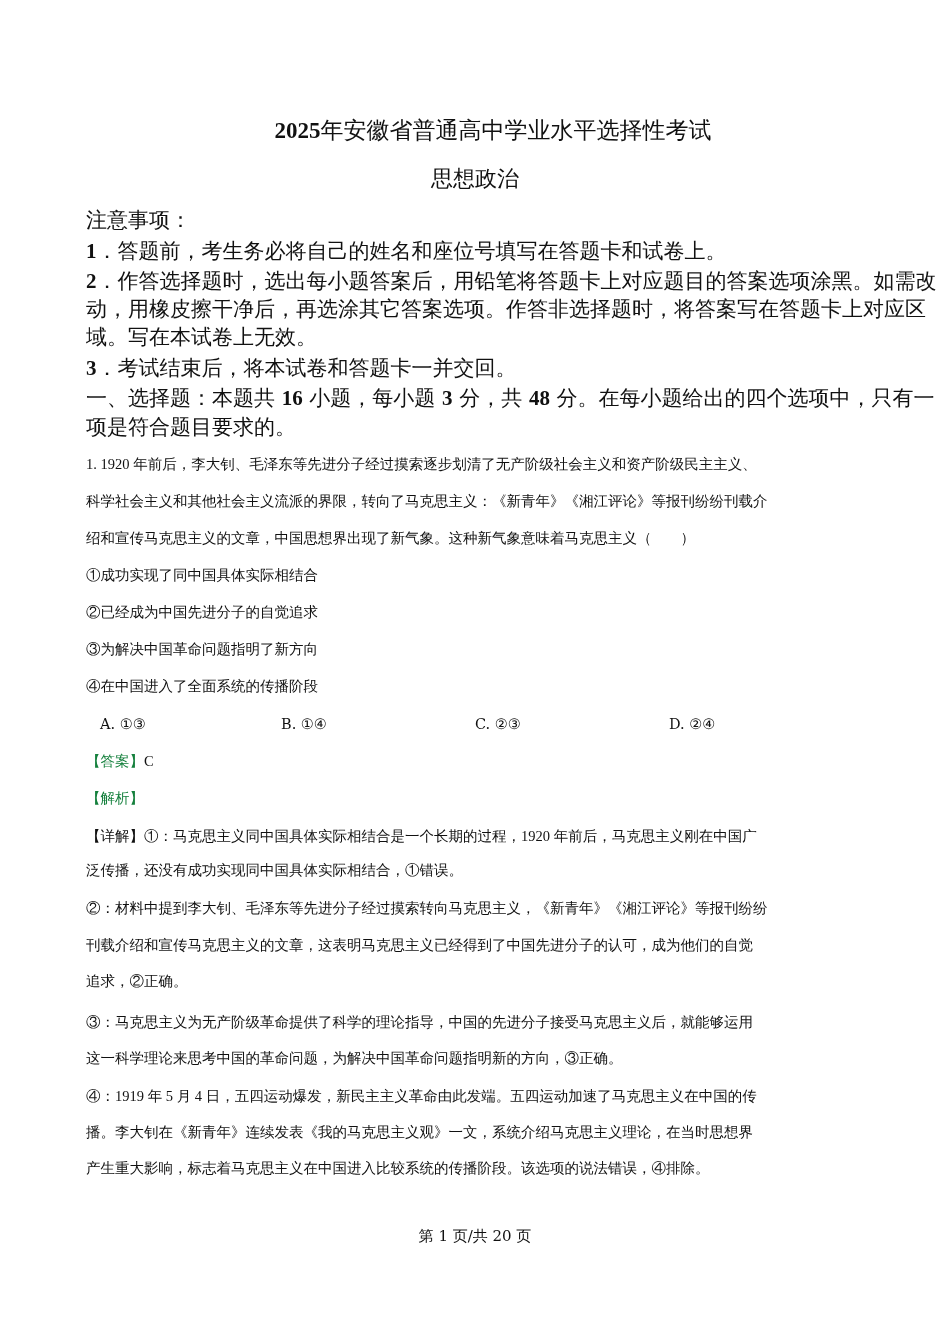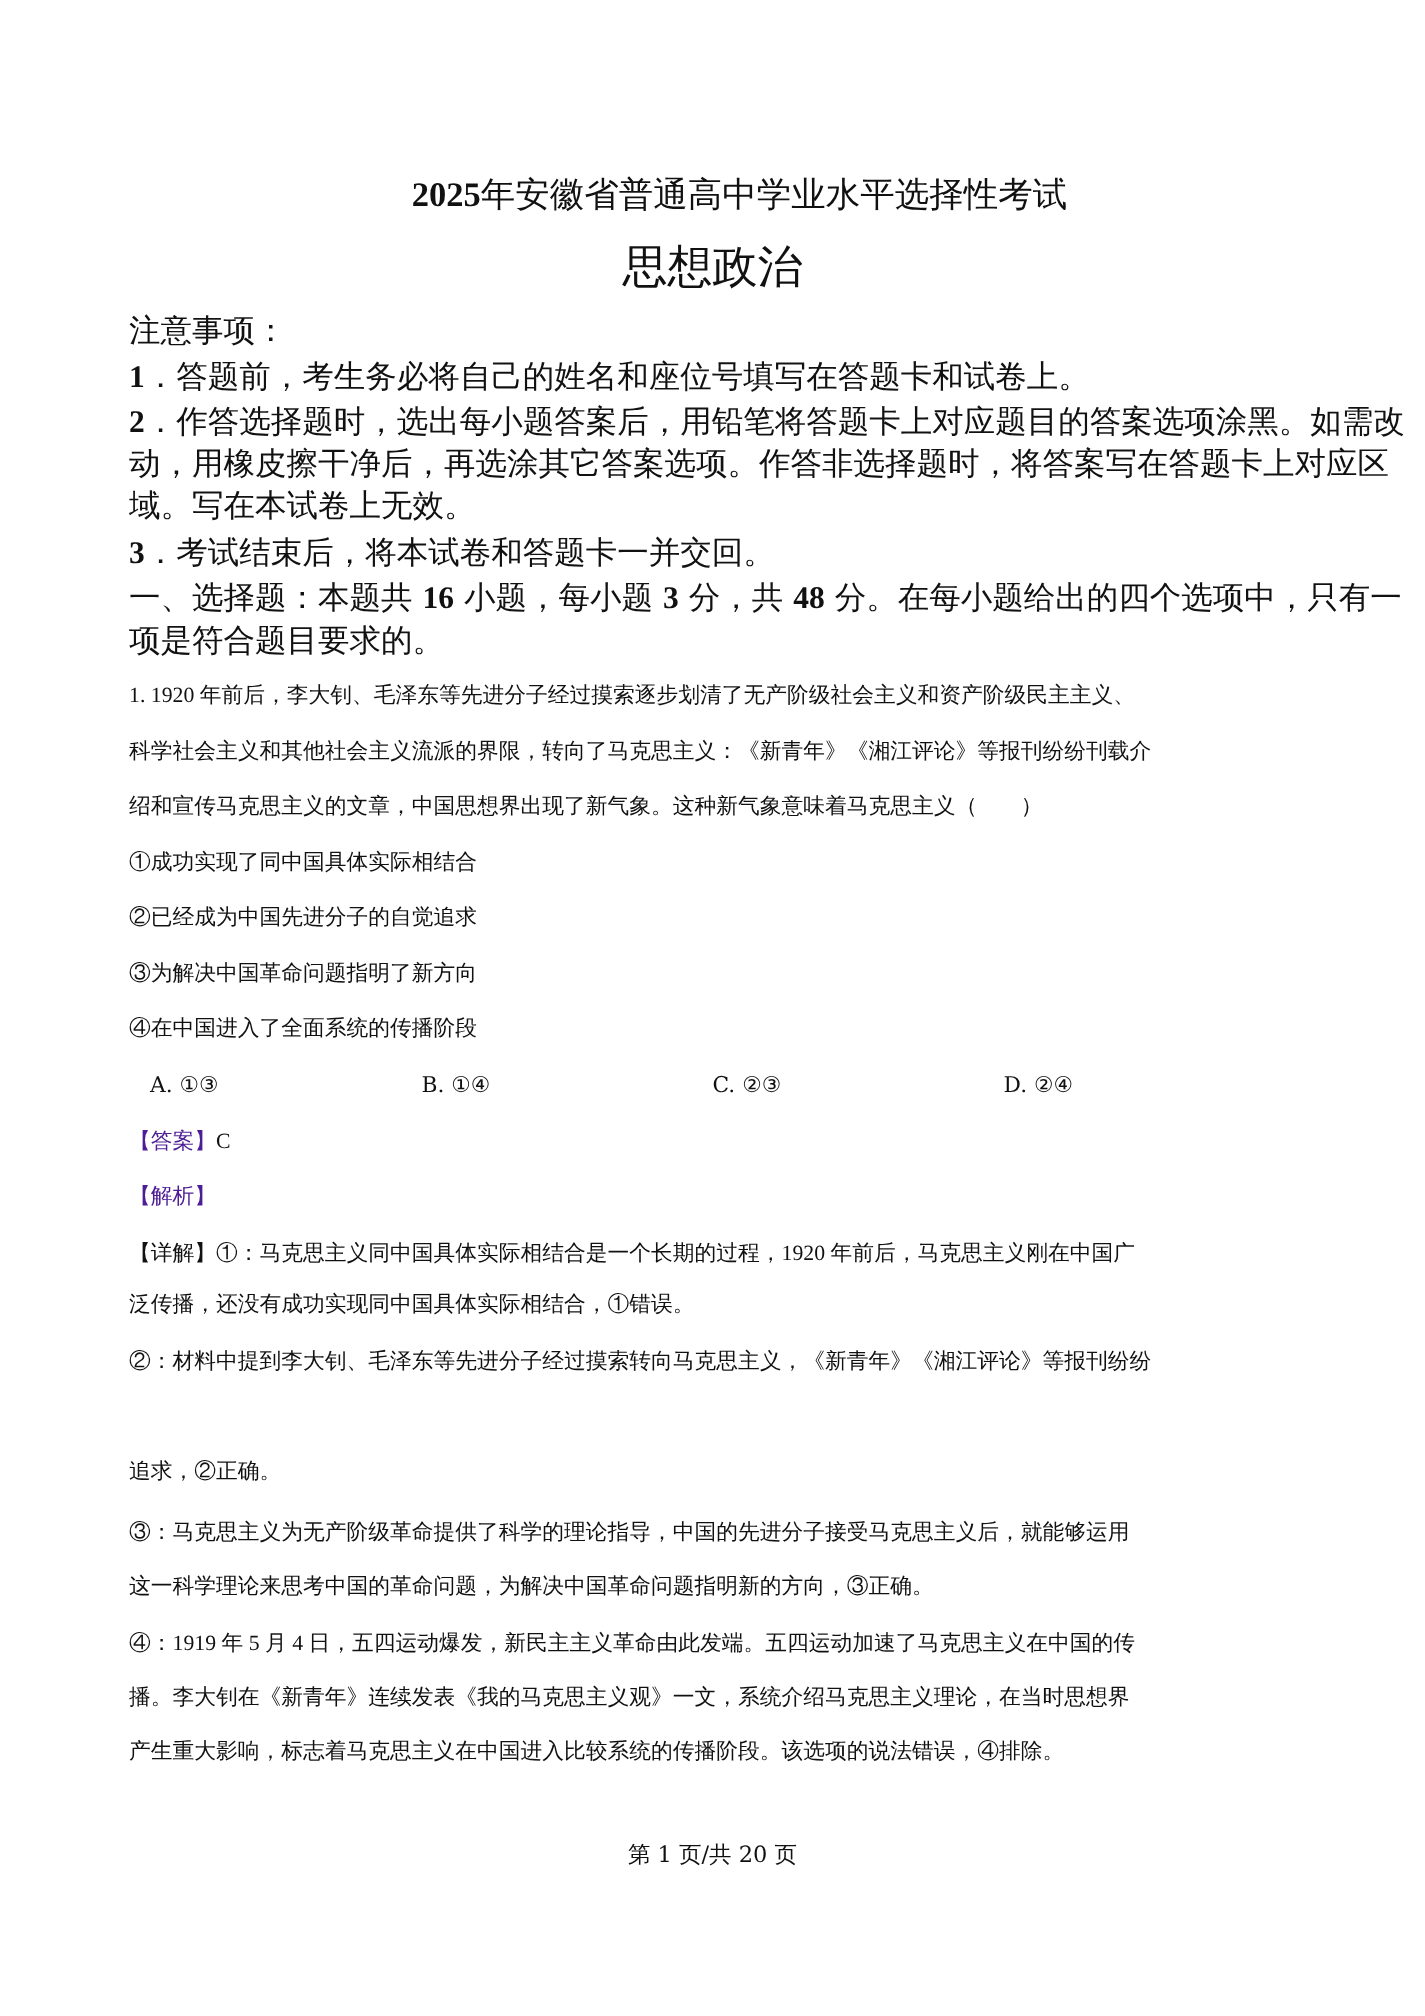--- a/index.html
+++ b/index.html
@@ -9,31 +9,31 @@
     color: #111;
   }
   .page { position: absolute; left: 0; top: 0; width: 950px; height: 1344px; }
   .title {
     position: absolute; left: 0; width: 950px; text-align: center;
     top: 114px; font-size: 23px; line-height: 32px; font-weight: normal;
   }
   .title .yr { font-weight: bold; font-family: "Liberation Serif", serif; margin-left: 36px; }
   .subtitle {
     position: absolute; left: 0; width: 950px; text-align: center;
-    top: 163px; font-size: 30px; line-height: 32px;
+    top: 163px; font-size: 22px; line-height: 32px;
   }
   .line {
     position: absolute; left: 86px; width: 800px;
     font-size: 16px; line-height: 22px; white-space: nowrap;
   }
   .notes { font-size: 21px; }
   .num { font-weight: bold; font-family: "Liberation Serif", serif; }
   .q { font-size: 14.5px; font-family: Liberation Serif, serif; }
   .opt { position: absolute; font-size: 14.5px; line-height: 22px; white-space: nowrap; }
-  .tag { color: #4c1d95; }
+  .tag { color: #15803d; }
   .footer {
     position: absolute; left: 0; width: 950px; text-align: center;
     top: 1225px; font-size: 15px; line-height: 22px;
   }
 </style>
 </head>
 <body>
 
 <div class="page">
 
@@ -63,20 +63,21 @@
   <div class="opt" style="left:281px; top:713px">B. ①④</div>
   <div class="opt" style="left:475px; top:713px">C. ②③</div>
   <div class="opt" style="left:669px; top:713px">D. ②④</div>
 
   <div class="line q" style="top:750px"><span class="tag">【答案】</span><span>C</span></div>
   <div class="line q" style="top:787px"><span class="tag">【解析】</span></div>
 
   <div class="line q" style="top:825px"><span>【详解】</span><span>①：马克思主义同中国具体实际相结合是一个长期的过程，1920  年前后，马克思主义刚在中国广</span></div>
   <div class="line q" style="top:859px">泛传播，还没有成功实现同中国具体实际相结合，①错误。</div>
   <div class="line q" style="top:897px">②：材料中提到李大钊、毛泽东等先进分子经过摸索转向马克思主义，《新青年》《湘江评论》等报刊纷纷</div>
+  <div class="line q" style="top:934px">刊载介绍和宣传马克思主义的文章，这表明马克思主义已经得到了中国先进分子的认可，成为他们的自觉</div>
   <div class="line q" style="top:970px">追求，②正确。</div>
   <div class="line q" style="top:1011px">③：马克思主义为无产阶级革命提供了科学的理论指导，中国的先进分子接受马克思主义后，就能够运用</div>
   <div class="line q" style="top:1047px">这一科学理论来思考中国的革命问题，为解决中国革命问题指明新的方向，③正确。</div>
   <div class="line q" style="top:1085px">④：1919 年  5 月  4 日，五四运动爆发，新民主主义革命由此发端。五四运动加速了马克思主义在中国的传</div>
   <div class="line q" style="top:1121px">播。李大钊在《新青年》连续发表《我的马克思主义观》一文，系统介绍马克思主义理论，在当时思想界</div>
   <div class="line q" style="top:1157px">产生重大影响，标志着马克思主义在中国进入比较系统的传播阶段。该选项的说法错误，④排除。</div>
 
   <div class="footer">第  1 页/共  20 页</div>
 </div>
 

